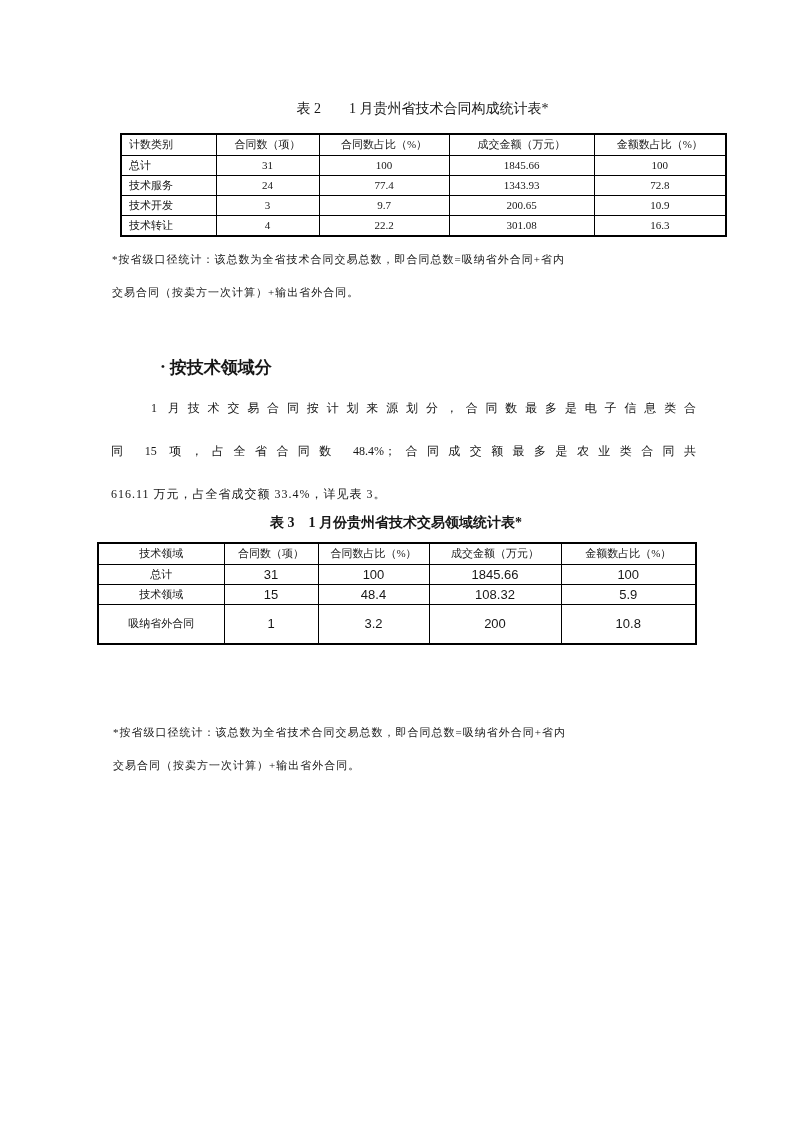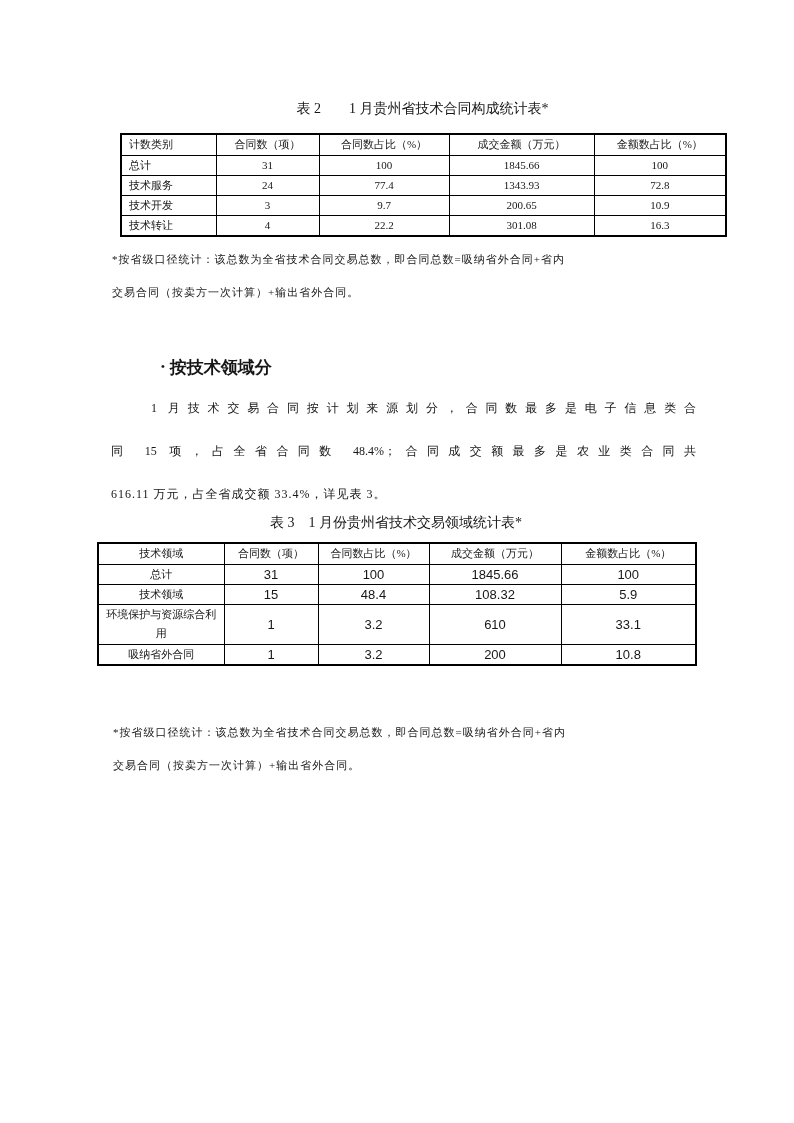--- a/index.html
+++ b/index.html
@@ -12,21 +12,21 @@
     overflow:hidden;
   }
   .tbl-title{
     position:absolute;
     text-align:center;
     font-size:14px;
     line-height:18px;
     white-space:pre;
   }
   .t2-title{top:100px;left:120px;width:605px;}
-  .t3-title{top:514px;left:97px;width:598px;}
+  .t3-title{top:514px;left:97px;width:598px;font-weight:bold;}
   table.tbl{
     position:absolute;
     border-collapse:collapse;
     table-layout:fixed;
     border:2px solid #000;
   }
   table.tbl th, table.tbl td{
     border:1px solid #000;
     font-weight:normal;
     text-align:center;
@@ -177,27 +177,20 @@
           <td>100</td>
         </tr>
         <tr>
           <td>技术领域</td>
           <td>15</td>
           <td>48.4</td>
           <td>108.32</td>
           <td>5.9</td>
         </tr>
         <tr>
-          <td>环境保护与资源综合利用</td>
-          <td>1</td>
-          <td>3.2</td>
-          <td>610</td>
-          <td>33.1</td>
-        </tr>
-        <tr>
           <td>吸纳省外合同</td>
           <td>1</td>
           <td>3.2</td>
           <td>200</td>
           <td>10.8</td>
         </tr>
       </tbody>
   </table>
 
   <div class="footnote fn3">

